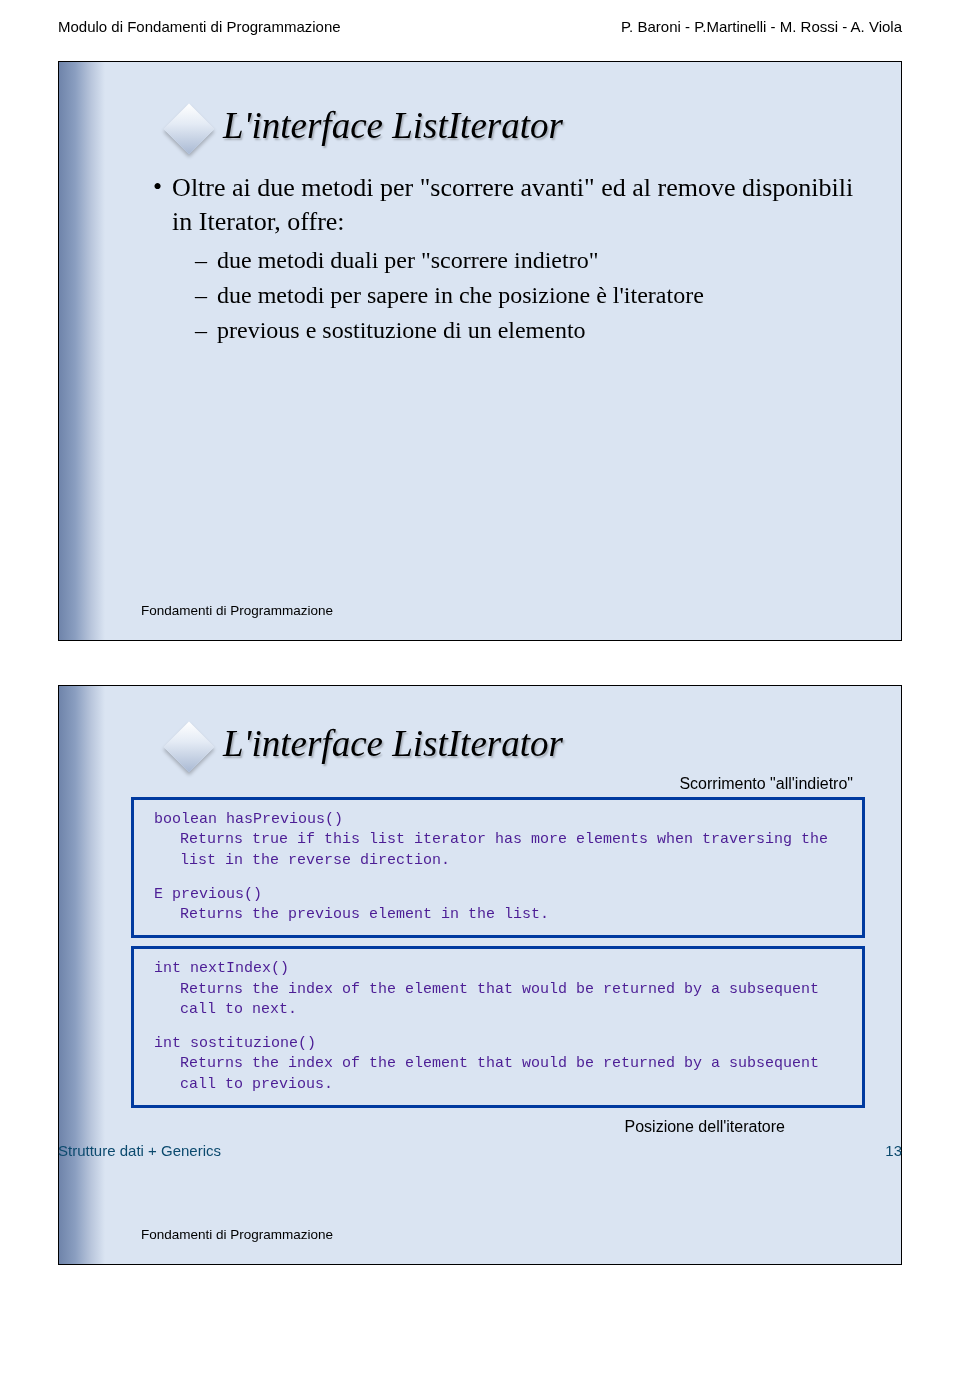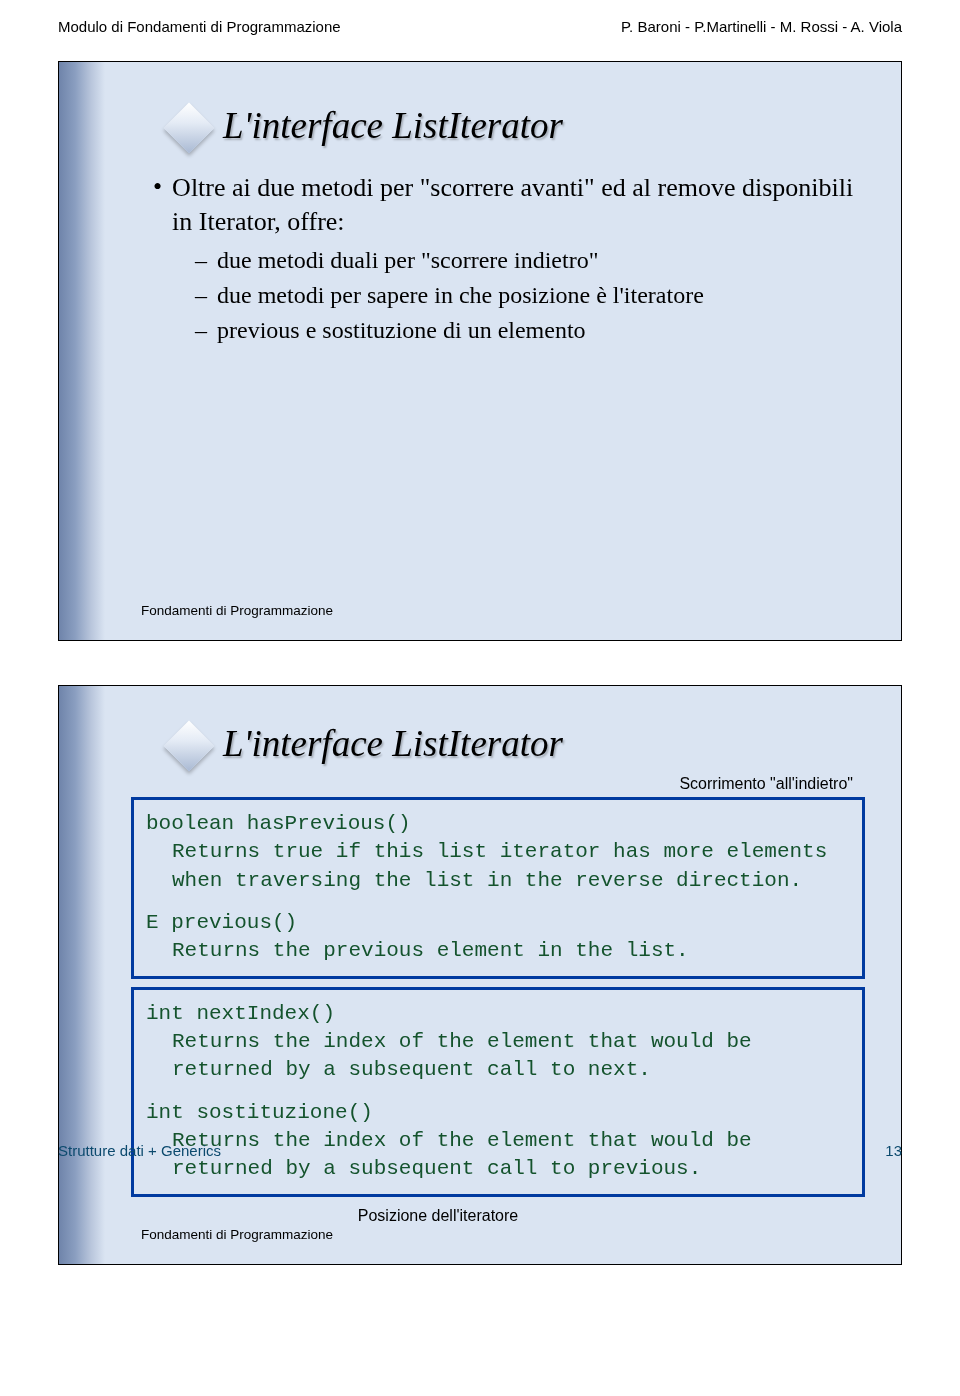--- a/index.html
+++ b/index.html
@@ -13,36 +13,36 @@
     background: #dae4f2;
     position: relative;
     margin-bottom: 44px;
     padding: 30px 36px 20px 36px;
   }
   .leftbar {
     position: absolute; left: 0; top: 0; bottom: 0; width: 46px;
     background: linear-gradient(to right, #6f84aa 0%, #8a9ec0 35%, #b9c6dc 70%, #dae4f2 100%);
   }
   .content { position: relative; margin-left: 36px; }
-  .titleRow { display: flex; align-items: center; gap: 16px; margin-bottom: 24px; margin-left: 40px; margin-top: 12px;}
+  .titleRow { display: flex; align-items: flex-end; gap: 16px; margin-bottom: 24px; margin-left: 40px; margin-top: 12px;}
   .diamond {
     width: 36px; height: 36px; transform: rotate(45deg);
     background: linear-gradient(135deg, #fff 0%, #e4ebf5 40%, #a9b9d3 100%);
     box-shadow: 2px 2px 4px rgba(0,0,0,0.25);
     flex-shrink: 0;
     margin-top:4px;
   }
   .slideTitle { font-family: "Times New Roman", Times, serif; font-style: italic; font-size: 37px; color: #000; text-shadow: 1.5px 1.5px 2px rgba(0,0,0,0.25); }
   .bullets { font-family: "Times New Roman", Times, serif; font-size: 26px; line-height: 1.3; color: #000; margin-left: 22px; }
   .b1 { display:flex; gap:10px; margin-bottom: 6px;}
   .b1 .dot { font-size:26px; line-height:1.25;}
   .b2 { display:flex; gap:10px; margin-left: 42px; margin-bottom: 4px; font-size:24px;}
   .b2 .dash { }
   .footnote { position: absolute; left: 82px; bottom: 22px; font-size: 13.5px; color:#000; font-family: Arial, sans-serif; margin-top: 11px;}
-  .codebox { border: 3px solid #003aa0; background: #dae4f2; padding: 10px 12px; font-family: "Courier New", Courier, monospace; font-size: 21px; line-height: 1.35; color:#14532d; margin-bottom: 8px;}
+  .codebox { border: 3px solid #003aa0; background: #dae4f2; padding: 10px 20px; font-family: "Courier New", Courier, monospace; font-size: 15px; line-height: 1.35; color:#4c1d95; margin-bottom: 8px;}
   .codebox .ind { padding-left: 26px; display:block;}
   .tag { position:absolute; font-size: 16px; font-family: Arial, sans-serif; color:#000;}
   .ftr { position: absolute; left: 58px; right: 58px; bottom: 27px; display:flex; justify-content: space-between; font-size: 15px; color:#0c4a6e; }
   .slide2 .content { margin-left: 36px; }
   .slide2 .bodyArea { position: relative; }
 </style>
 </head>
 <body>
 
 <div class="page">
@@ -102,21 +102,21 @@
         </div>
 
         <div class="codebox">
           <div>int nextIndex()</div>
           <span class="ind">Returns the index of the element that would be returned by a subsequent call to next.</span>
           <div style="height:14px;"></div>
           <div>int sostituzione()</div>
           <span class="ind">Returns the index of the element that would be returned by a subsequent call to previous.</span>
         </div>
 
-        <div class="tag" style="right:40px; bottom:-2px; position:relative; display:block; text-align:center; margin-top:4px; margin-right:40px;">Posizione dell'iteratore</div>
+        <div class="tag" style="right:40px; bottom:-2px; position:relative; display:block; text-align:right; margin-top:4px; margin-right:40px;">Posizione dell'iteratore</div>
       </div>
     </div>
     <div class="footnote">Fondamenti di Programmazione</div>
   </div>
 
   <div class="ftr">
     <span>Strutture dati + Generics</span>
     <span>13</span>
   </div>
 </div>

